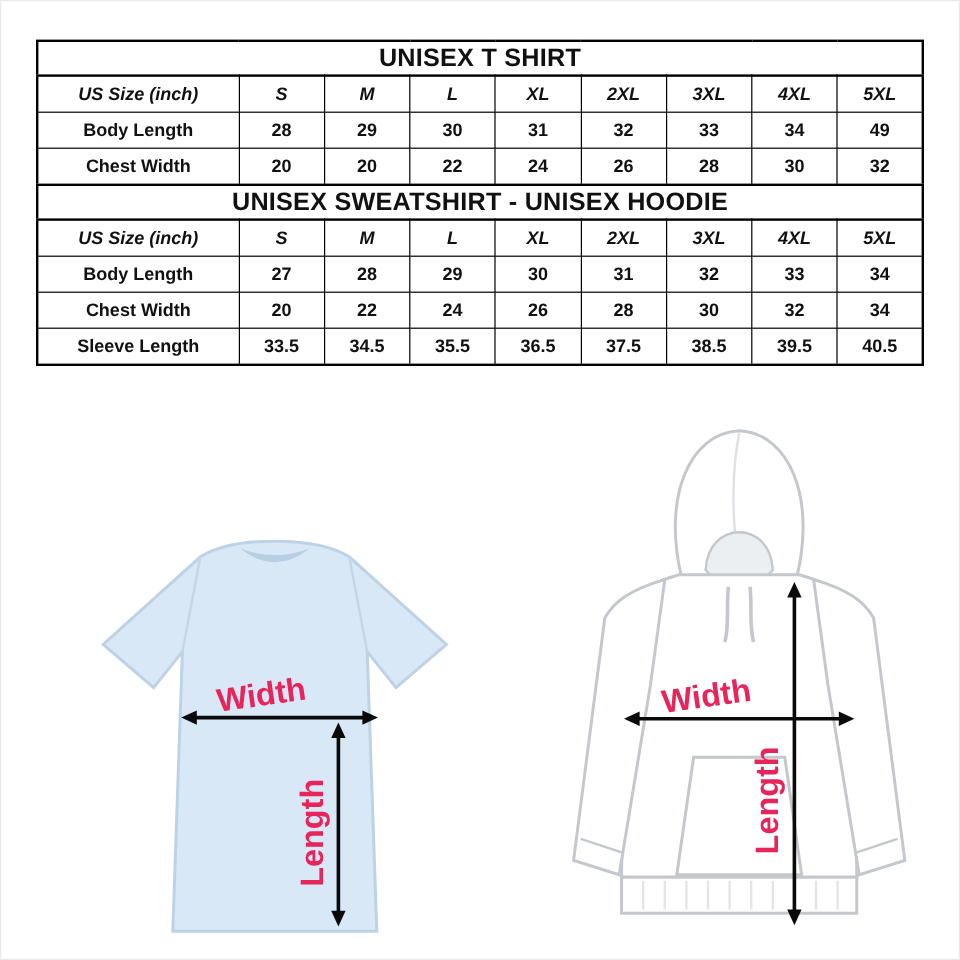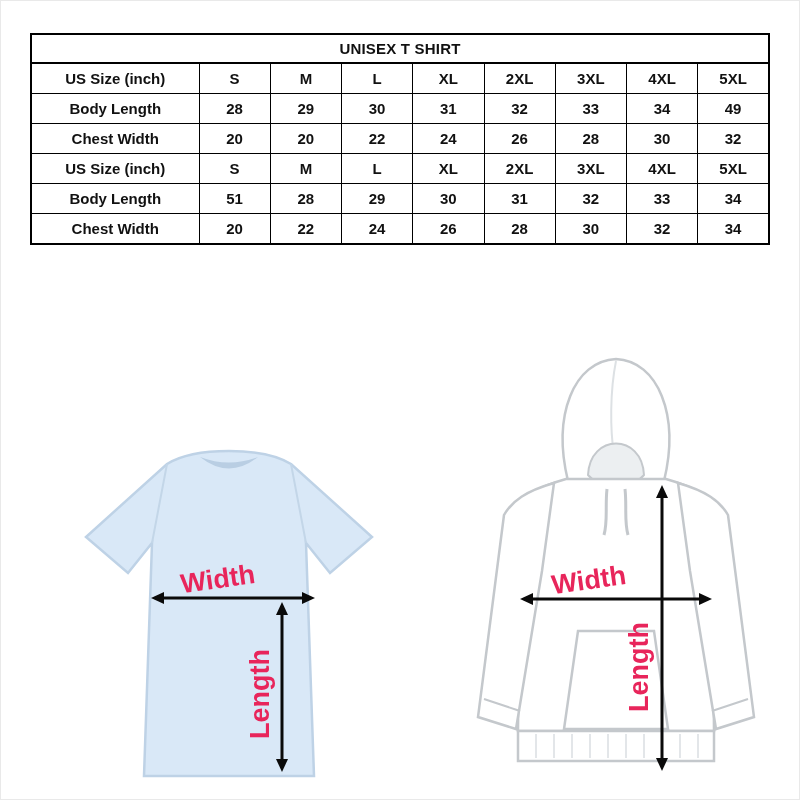--- a/index.html
+++ b/index.html
@@ -26,27 +26,27 @@
     font-weight:bold;
     font-size:15px;
     color:#111;
     height:29px;
     padding:0 2px;
     overflow:hidden;
     white-space:nowrap;
   }
   table.size-table col.label-col{width:168px;}
   tr.section-title td{
-    font-size:15px;
+    font-size:21px;
     letter-spacing:.2px;
     border-top:2px solid #000;
     border-bottom:2px solid #000;
     height:27px;
   }
-  td.red{color:#ed1c24;}
+  td.red{color:#ed1c24;font-style:italic;}
   .figure{position:absolute;}
   .fig-label{
     font-family:"Liberation Sans", sans-serif;
     font-weight:bold;
     font-size:27px;
     fill:#e8255b;
   }
   .arrow-stroke{stroke:#0a0a0a;stroke-width:3;}
   .arrow-fill{fill:#0a0a0a;}
 </style>
@@ -99,53 +99,67 @@
         <td>20</td>
         <td>20</td>
         <td>22</td>
         <td>24</td>
         <td>26</td>
         <td>28</td>
         <td>30</td>
         <td>32</td>
       </tr>
 
+      <tr class="section-title">
+        <td colspan="9">UNISEX SWEATSHIRT - UNISEX HOODIE</td>
+      </tr>
       <tr>
         <td class="red">US Size (inch)</td>
         <td class="red">S</td>
         <td class="red">M</td>
         <td class="red">L</td>
         <td class="red">XL</td>
         <td class="red">2XL</td>
         <td class="red">3XL</td>
         <td class="red">4XL</td>
         <td class="red">5XL</td>
       </tr>
       <tr>
         <td>Body Length</td>
-        <td>51</td>
+        <td>27</td>
         <td>28</td>
         <td>29</td>
         <td>30</td>
         <td>31</td>
         <td>32</td>
         <td>33</td>
         <td>34</td>
       </tr>
       <tr>
         <td>Chest Width</td>
         <td>20</td>
         <td>22</td>
         <td>24</td>
         <td>26</td>
         <td>28</td>
         <td>30</td>
         <td>32</td>
         <td>34</td>
       </tr>
+      <tr>
+        <td>Sleeve Length</td>
+        <td>33.5</td>
+        <td>34.5</td>
+        <td>35.5</td>
+        <td>36.5</td>
+        <td>37.5</td>
+        <td>38.5</td>
+        <td>39.5</td>
+        <td>40.5</td>
+      </tr>
     </tbody>
   </table>
 
   <div class="figure" style="left:78px;top:445px;">
     <svg width="300" height="345" viewBox="0 0 300 345">
 
       <path d="M88 18 C104 8 125 5 150 5 C175 5 196 8 212 18 L293 91 L251 127 L227 97 L235 330 L65 330 L73 97 L49 127 L7 91 Z" fill="#d9e8f7" stroke="#bed2e6" stroke-width="2.5"></path>
       <path d="M121 11 Q150 34 179 11 Q150 22 121 11 Z" fill="#b9cee3"></path>
       <path d="M212 18 L227 97 M88 18 L73 97" stroke="#c3d6e8" stroke-width="2" fill="none"></path>
 

